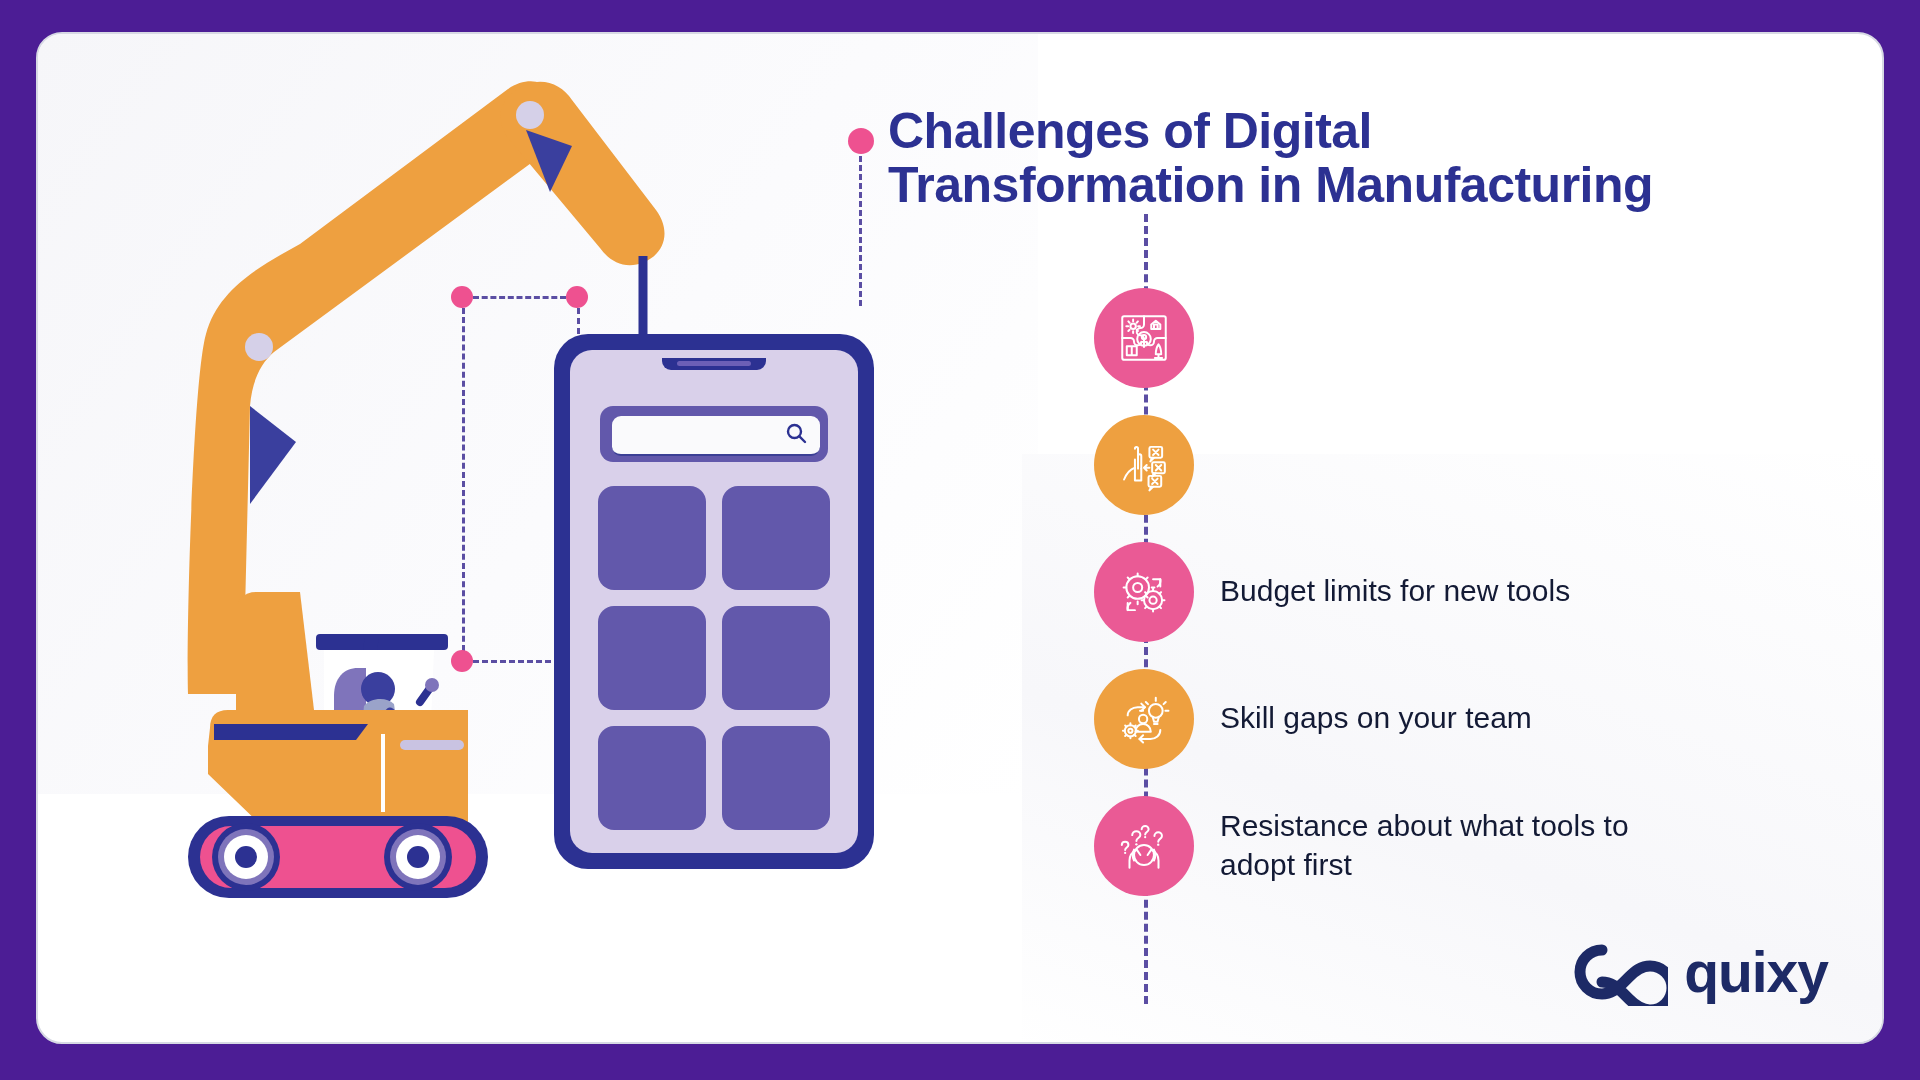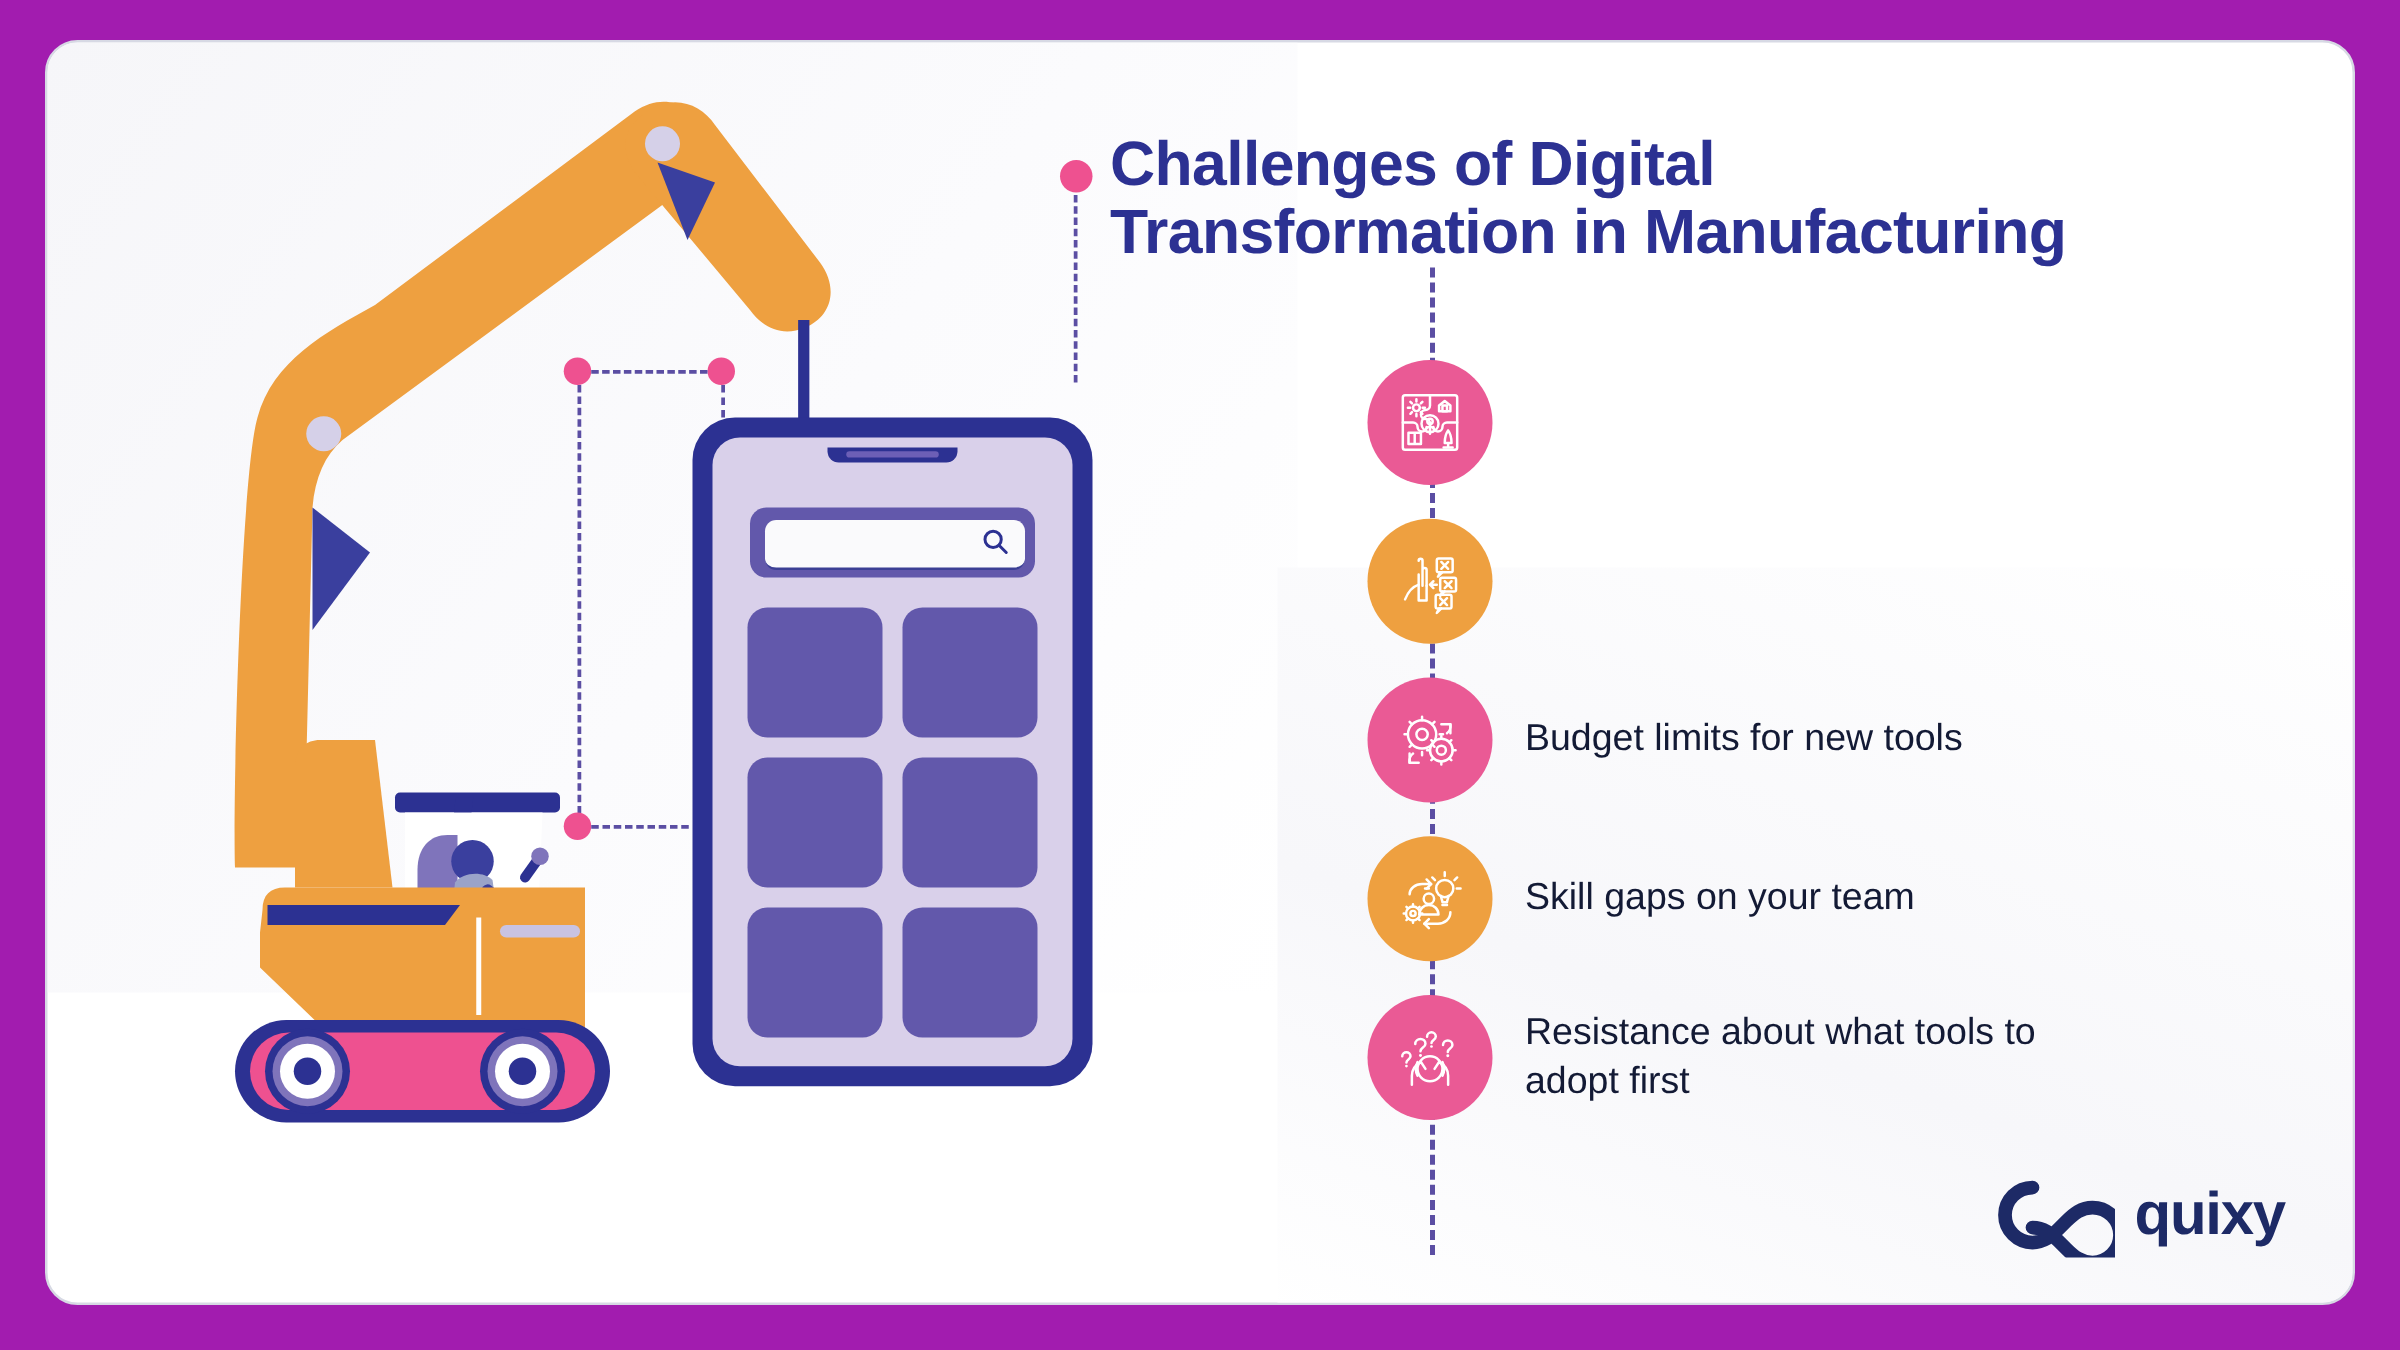--- a/index.html
+++ b/index.html
@@ -1,21 +1,21 @@
 <!DOCTYPE html>
 <html><head>
 <meta charset="utf-8">
 <style>
   * { margin:0; padding:0; box-sizing:border-box; }
   html,body{ width:1920px; height:1080px; background:#ffffff; font-family:"Liberation Sans", sans-serif; }
 
   #stage{
     position:relative;
     width:1920px; height:1080px;
-    background:#a21caf;
+    background:#4c1d95;
     overflow:hidden;
   }
 
   
   #card{
     position:absolute;
     left:36px; top:32px;
     width:1848px; height:1012px;
     border:2px solid #d7d9e4;
     border-radius:26px;
@@ -135,21 +135,21 @@
   .mk-h{ border-top:3px dashed #5b4ea3; height:0; }
   .mk-v{ border-left:3px dashed #5b4ea3; width:0; }
 
   
   #logo{
     position:absolute; right:54px; bottom:36px;
     display:flex; align-items:center; gap:16px;
   }
   #logo .mark{ width:96px; height:68px; }
   #logo .word{
-    font-size:48px; font-weight:bold; color:#1d2a66;
+    font-size:57px; font-weight:bold; color:#1d2a66;
     letter-spacing:-1px; line-height:1;
   }
 </style>
 </head>
 <body>
 
 <div id="stage">
   <div id="card">
 
     <div class="wash wash-a"></div>

